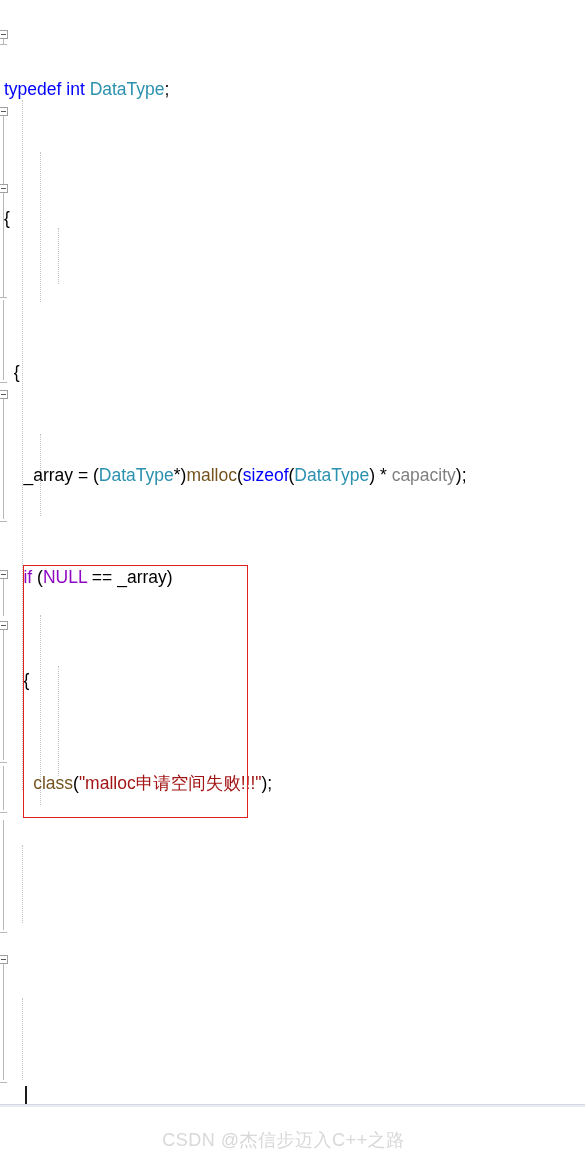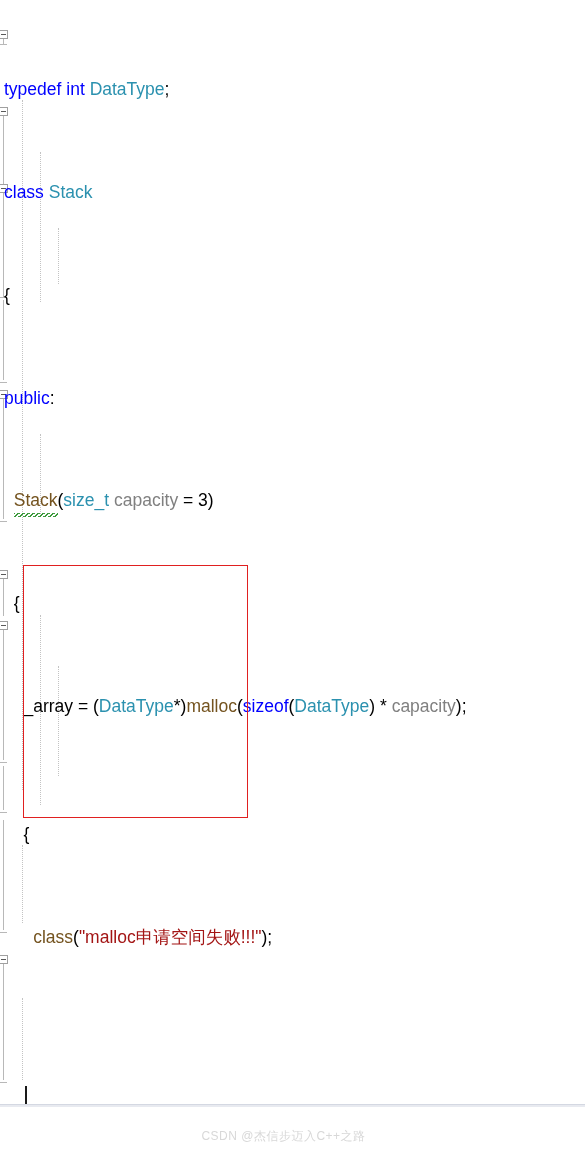--- a/index.html
+++ b/index.html
@@ -153,21 +153,21 @@
   }
 
   
   #watermark {
     position: absolute;
     left: 0;
     top: 1128px;
     width: 585px;
     text-align: center;
     color: #d8d8d8;
-    font-size: 12px;
+    font-size: 18px;
     letter-spacing: 0.5px;
     font-family: "Liberation Sans", sans-serif;
     user-select: none;
   }
   #watermark .wm-inner { padding-right: 18px; }
 </style>
 </head>
 <body>
 
 <div id="editor">
@@ -215,32 +215,30 @@
   <div class="indent-guide" style="left:40px; top:152px;  height:150px;"></div>
   <div class="indent-guide" style="left:40px; top:434px;  height:82px;"></div>
   <div class="indent-guide" style="left:40px; top:615px;  height:190px;"></div>
   <div class="indent-guide" style="left:58px; top:228px;  height:56px;"></div>
   <div class="indent-guide" style="left:58px; top:666px;  height:110px;"></div>
 
   <div id="code">
 
     <div class="line"><span class="kw">typedef</span> <span class="kw">int</span> <span class="type">DataType</span><span class="punct">;</span></div>
 
-    <div class="line"><span class="kw">class</span> <span class="type">Stack</span></div>
 
     <div class="line"><span class="punct">{</span></div>
 
-    <div class="line"><span class="kw">public</span><span class="punct">:</span></div>
-
-    <div class="line">  <span class="fn squiggle">Stack</span><span class="punct">(</span><span class="type">size_t</span> <span class="param">capacity</span><span class="punct"> = </span><span class="plain">3</span><span class="punct">)</span></div>
+
 
     <div class="line">  <span class="punct">{</span></div>
 
     <div class="line">    <span class="plain">_array</span><span class="punct"> = </span><span class="punct">(</span><span class="type">DataType</span><span class="punct">*</span><span class="punct">)</span><span class="fn">malloc</span><span class="punct">(</span><span class="kw">sizeof</span><span class="punct">(</span><span class="type">DataType</span><span class="punct">)</span><span class="punct"> * </span><span class="param">capacity</span><span class="punct">)</span><span class="punct">;</span></div>
 
+    <div class="line">    <span class="ctl">if</span><span class="punct"> (</span><span class="ctl">NULL</span><span class="punct"> == </span><span class="plain">_array</span><span class="punct">)</span></div>
 
     <div class="line">    <span class="punct">{</span></div>
 
     <div class="line">      <span class="fn">class</span><span class="punct">(</span><span class="str">"malloc申请空间失败!!!"</span><span class="punct">)</span><span class="punct">;</span></div>
 
 
     
 
     
 

